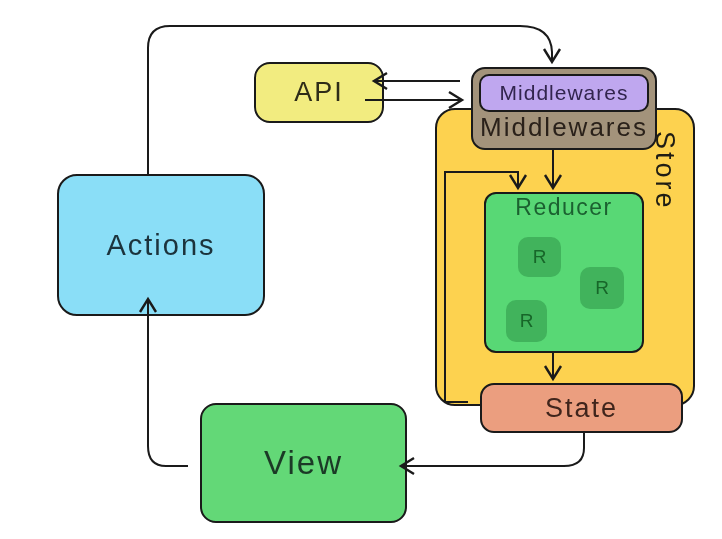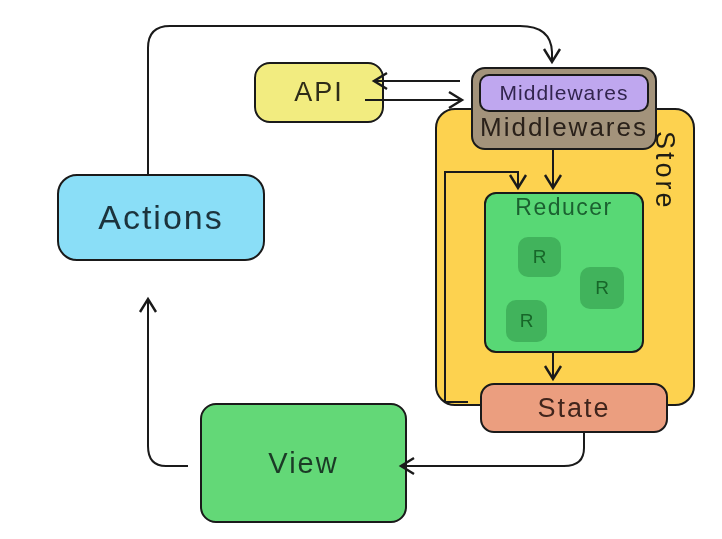--- a/index.html
+++ b/index.html
@@ -7,22 +7,22 @@
     position:relative;width:722px;height:539px;background:#ffffff;
     font-family:"Liberation Sans","DejaVu Sans",sans-serif;overflow:hidden;
   }
   .node{
     position:absolute;box-sizing:border-box;border:2.5px solid var(--c-line,#1a1a1a);
     display:flex;align-items:center;justify-content:center;
     letter-spacing:2px;
     margin-left:12px;
   }
   
-  #actions{left:45px;top:174px;width:208px;height:87px;border-radius:20px;
-           background:var(--c-actions-bg,#8adef7);font-size:34px;color:var(--c-actions-text,#1c333c);}
+  #actions{left:45px;top:174px;width:208px;height:142px;border-radius:20px;
+           background:var(--c-actions-bg,#8adef7);font-size:29px;color:var(--c-actions-text,#1c333c);}
   #api{left:242px;top:62px;width:130px;height:61px;border-radius:16px;
        background:var(--c-api-bg,#f2ec80);font-size:27px;color:var(--c-api-text,#2e2c18);}
   #store{left:423px;top:108px;width:260px;height:298px;border-radius:20px;
          background:var(--c-store-bg,#fdd24f);}
   #store-label{position:absolute;left:644px;top:116px;width:40px;height:110px;
          display:flex;align-items:center;justify-content:center;
          writing-mode:vertical-rl;font-size:27px;letter-spacing:3px;
          color:var(--c-store-text,#1f1d14);}
   #dispatcher{left:459px;top:67px;width:186px;height:83px;border-radius:14px;
          background:var(--c-dispatcher-bg,#a3937b);
@@ -34,24 +34,24 @@
   #reducer{left:472px;top:192px;width:160px;height:161px;border-radius:12px;
          background:var(--c-reducer-bg,#58d875);
          align-items:flex-start;font-size:23px;letter-spacing:1.5px;
          color:var(--c-reducer-text,#1b6130);}
   .r-box{position:absolute;border:none;border-radius:10px;
          background:var(--c-r-bg,#41b35c);color:var(--c-r-text,#176629);
          font-size:19px;letter-spacing:0;}
   #r1{left:506px;top:237px;width:43px;height:40px;}
   #r2{left:568px;top:267px;width:44px;height:42px;}
   #r3{left:494px;top:300px;width:41px;height:42px;}
-  #state{left:468px;top:383px;width:188px;height:50px;border-radius:14px;
+  #state{left:468px;top:383px;width:203px;height:50px;border-radius:14px;
          background:var(--c-state-bg,#eb9e7f);font-size:27px;color:var(--c-state-text,#40251c);}
   #view{left:188px;top:403px;width:207px;height:120px;border-radius:16px;
-         background:var(--c-view-bg,#63d877);font-size:29px;color:var(--c-view-text,#1b3a26);}
+         background:var(--c-view-bg,#63d877);font-size:33px;color:var(--c-view-text,#1b3a26);}
   
   #overlay{position:absolute;left:0;top:0;width:722px;height:539px;pointer-events:none;}
   #overlay path{fill:none;stroke:var(--c-line,#1a1a1a);stroke-width:2px;}
   #overlay marker path{stroke-width:2.4px;}
 </style>
 </head>
 <body>
 
 <div id="canvas">
 

